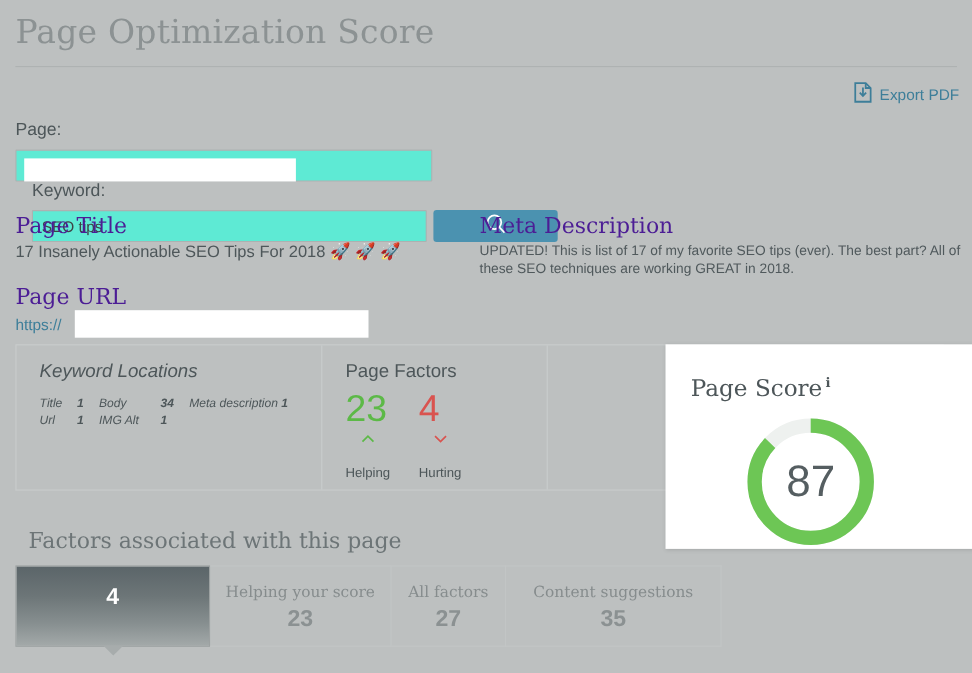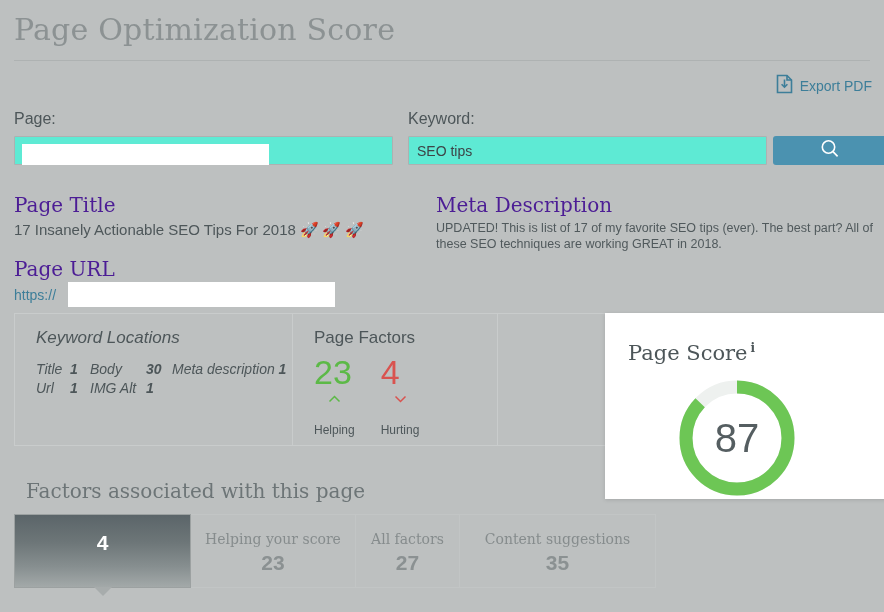--- a/index.html
+++ b/index.html
@@ -54,20 +54,21 @@
   #export-pdf .pdf-icon { display: block; }
 
   
   #search-row {
     position: absolute;
     left: 14px;
     top: 110px;
     width: 857px;
     display: flex;
     gap: 0;
+    flex-direction: column;
   }
   .field-col-page { width: 379px; }
   .field-col-keyword { width: 478px; margin-left: 15px; display: flex; flex-direction: column; }
   .field-label {
     font-size: 16px;
     color: #4d5659;
     margin-bottom: 8px;
     display: block;
   }
   .kw-inline { display: flex; gap: 6px; }
@@ -168,21 +169,21 @@
   #keywords-found-value {
     font-size: 40px;
     font-weight: 300;
     color: #515a5d;
     line-height: 50px;
     margin-top: 2px;
   }
   
   #kw-loc-grid {
     margin-top: 12px;
-    font-size: 14px;
+    font-size: 11px;
     color: #4d5659;
     display: grid;
     grid-template-columns: 34px 20px 56px 26px auto;
     row-gap: 3px;
     align-items: baseline;
   }
   #kw-loc-grid .n { font-weight: bold; }
   #kw-loc-grid .wide { white-space: nowrap; }
   
   #pf-row {
@@ -361,21 +362,21 @@
 
 <div id="stat-cards">
 
 
   <div class="stat-card" id="card-keyword-locations">
     <div class="card-heading">Keyword Locations</div>
     <div id="kw-loc-grid">
       <span>Title</span>
       <span class="n">1</span>
       <span>Body</span>
-      <span class="n">30</span>
+      <span class="n">34</span>
       <span class="wide"><span>Meta description</span> <b>1</b></span>
 
       <span>Url</span>
       <span class="n">1</span>
       <span>IMG Alt</span>
       <span class="n">1</span>
       <span class="wide"></span>
     </div>
   </div>
 

